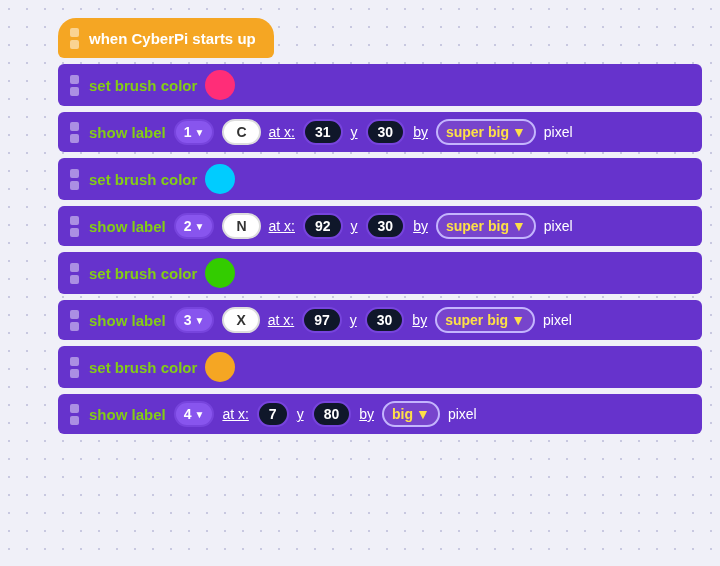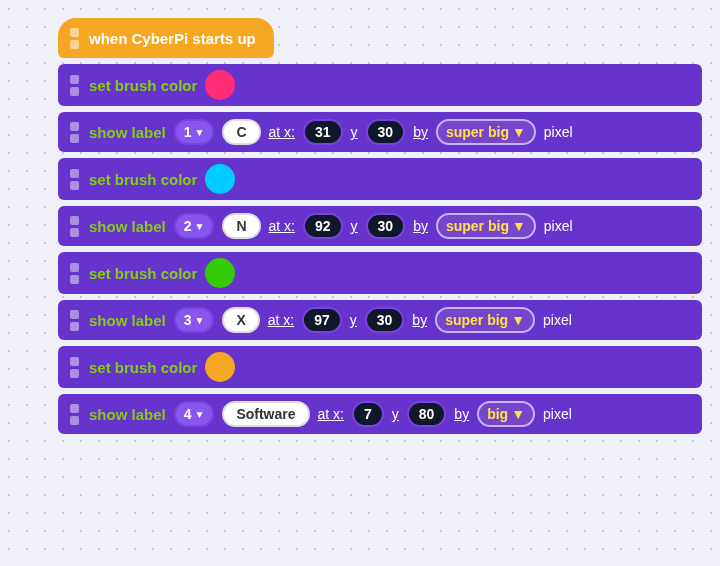--- a/index.html
+++ b/index.html
@@ -289,23 +289,20 @@
   <div class="block block-purple">
     <div class="block-icon">
         <span></span>
         <span></span>
       </div>
     <span class="block-text">show label</span>
     <div class="dropdown-pill">
       <span>4</span>
       <span class="arrow">▼</span>
     </div>
-    <div class="label-pill" style="min-width:70px;">
-      <span>Software</span>
-    </div>
     <span class="coord-label">at x:</span>
     <div class="value-pill"><span>7</span></div>
     <span class="coord-label">y</span>
     <div class="value-pill"><span>80</span></div>
     <span class="coord-label">by</span>
     <div class="size-dropdown">
       <span>big</span>
       <span class="arrow">▼</span>
     </div>
     <span class="pixel-text">pixel</span>

